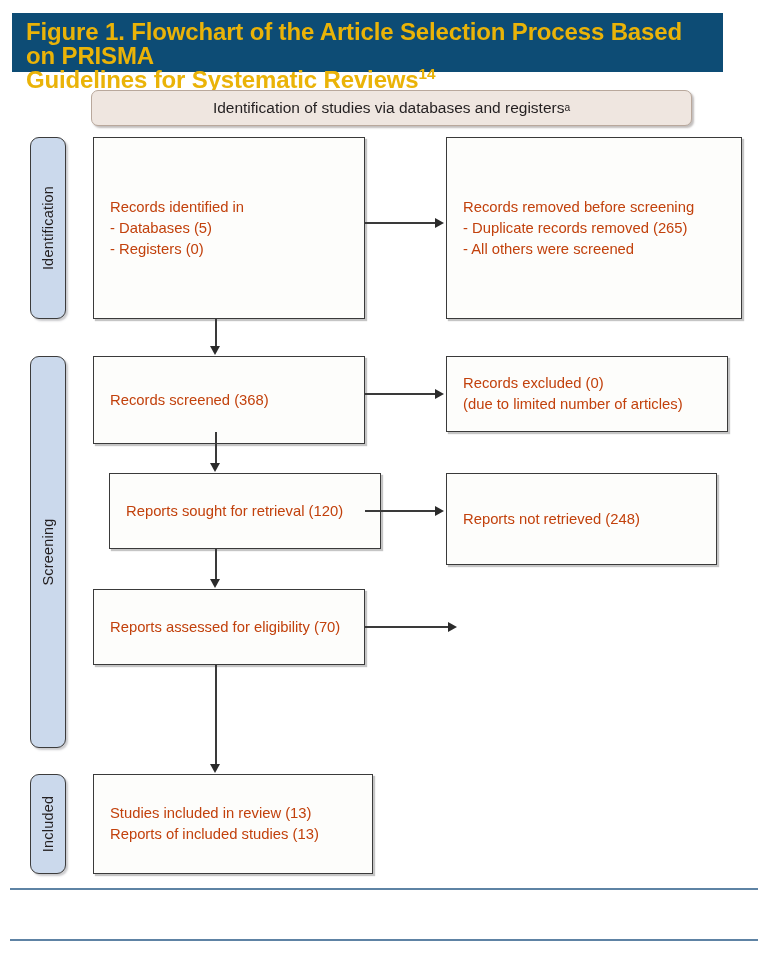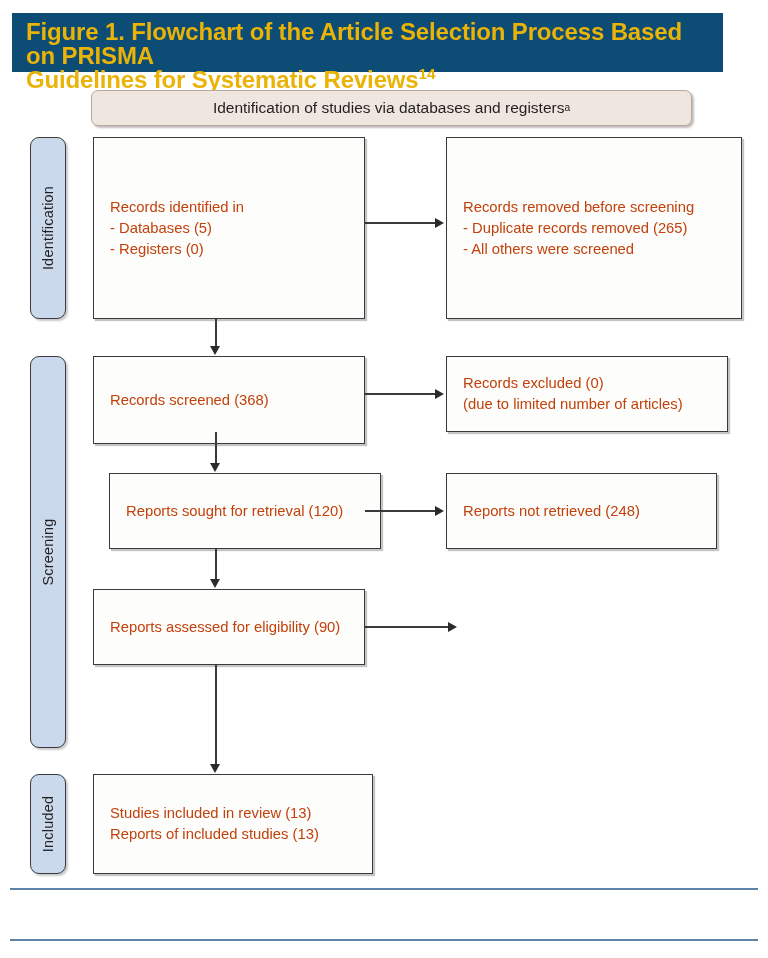--- a/index.html
+++ b/index.html
@@ -110,21 +110,21 @@
     line-height: 21px;
     color: #c2410c;
     white-space: pre-line;
   }
 
   #box-records-identified   { left: 93px;  top: 137px; width: 272px; height: 182px; }
   #box-records-removed      { left: 446px; top: 137px; width: 296px; height: 182px; }
   #box-records-screened     { left: 93px;  top: 356px; width: 272px; height: 88px;  }
   #box-records-excluded     { left: 446px; top: 356px; width: 282px; height: 76px;  }
   #box-reports-sought       { left: 93px;  top: 473px; width: 272px; height: 76px; margin-left: 16px;  }
-  #box-reports-not-retrieved{ left: 446px; top: 473px; width: 271px; height: 76px;  }
+  #box-reports-not-retrieved{ left: 446px; top: 473px; width: 271px; height: 92px;  }
   #box-reports-assessed     { left: 93px;  top: 589px; width: 272px; height: 76px;  }
   #box-reports-excluded     { left: 459px; top: 589px; width: 297px; height: 137px; align-items: flex-start; padding-top: 53px; }
   #box-included-studies     { left: 93px;  top: 774px; width: 280px; height: 100px; }
 
   
   .conn {
     position: absolute;
     background: #3a3a3a;
   }
   .conn.v { width: 1.6px; }
@@ -241,21 +241,21 @@
 
   <div class="flowbox" id="box-reports-sought">
     <span class="btext">Reports sought for retrieval (120)</span>
   </div>
 
   <div class="flowbox" id="box-reports-not-retrieved">
     <span class="btext">Reports not retrieved (248)</span>
   </div>
 
   <div class="flowbox" id="box-reports-assessed">
-    <span class="btext">Reports assessed for eligibility (90)</span>
+    <span class="btext">Reports assessed for eligibility (70)</span>
   </div>
 
 
   <div class="flowbox" id="box-included-studies">
     <span class="btext">Studies included in review (13)
 Reports of included studies (13)</span>
   </div>
 
   <div class="conn v" id="v-arrow-1"></div>
   <div class="arrowhead-down" id="v-arrow-1-head"></div>

